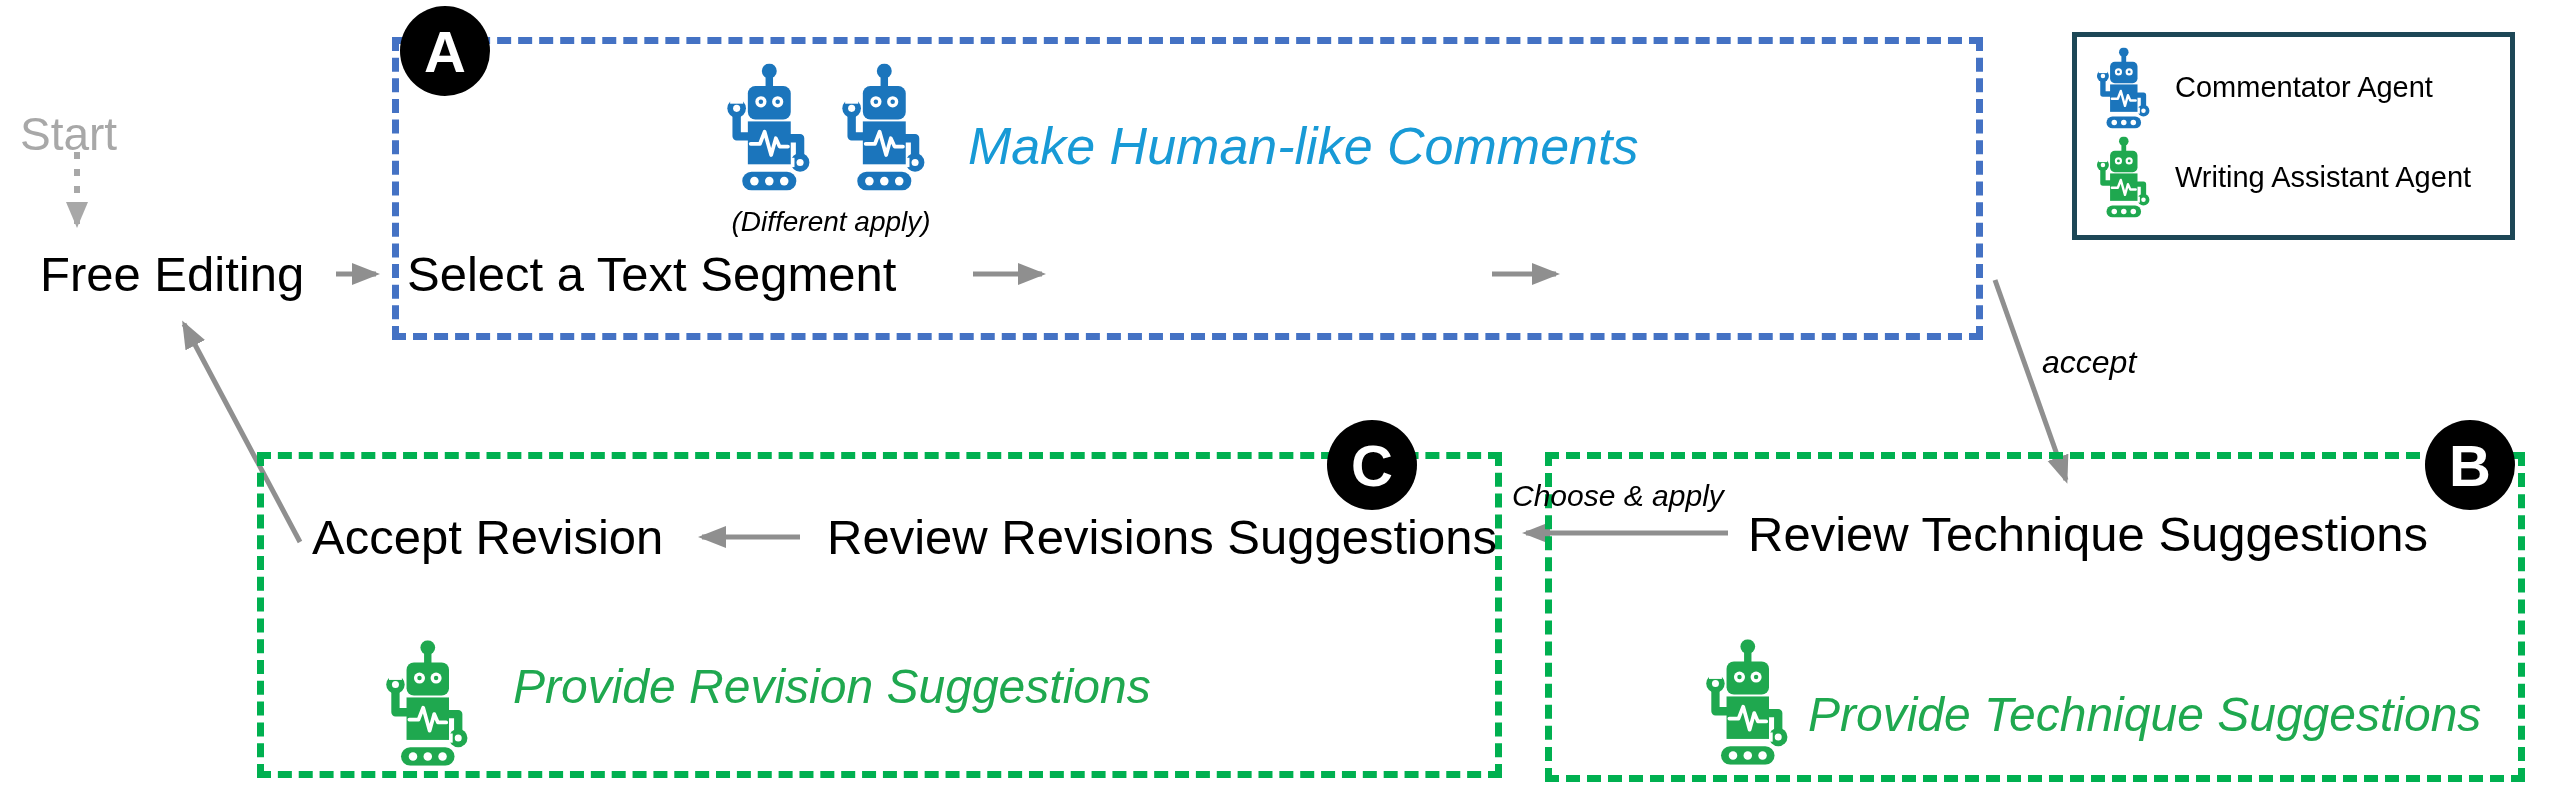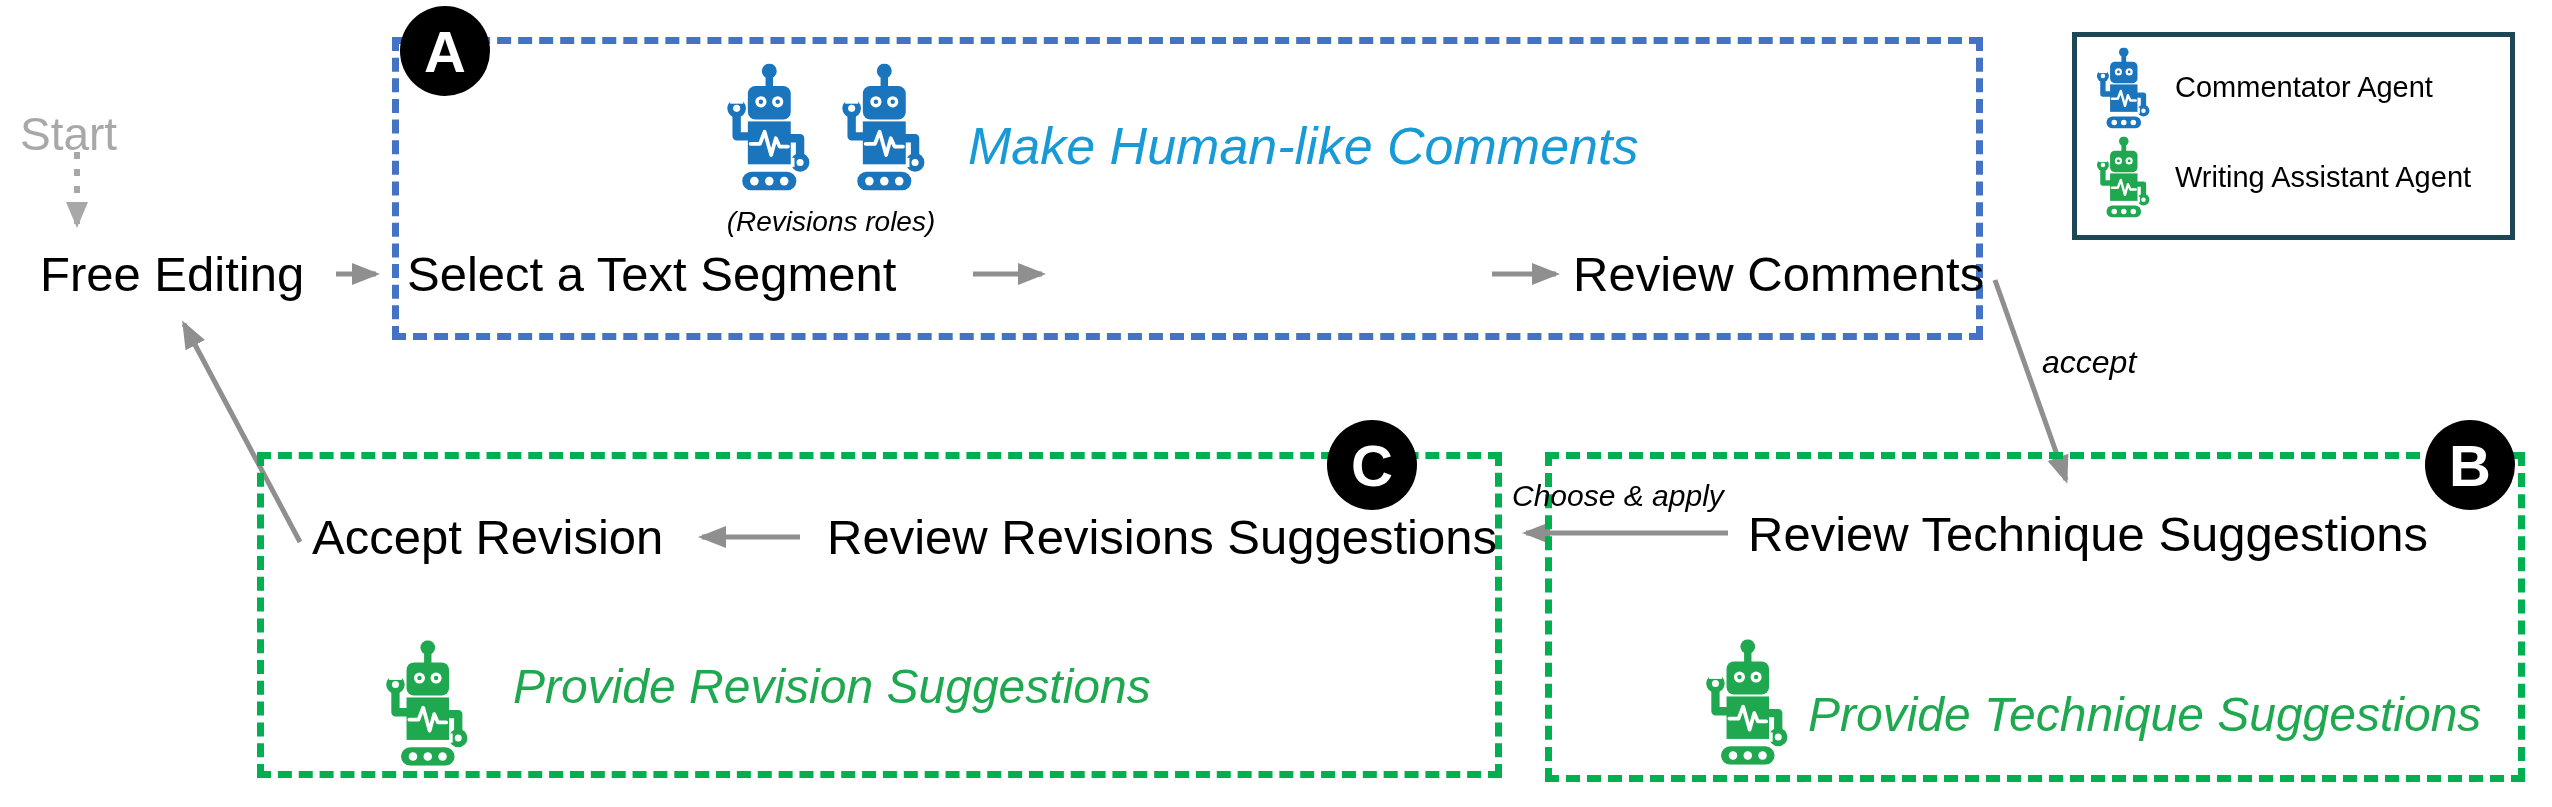--- a/index.html
+++ b/index.html
@@ -110,29 +110,28 @@
   <div class="abs badge" style="left:1327px;top:420px;">
       <span>C</span>
     </div>
   <div class="abs badge" style="left:2425px;top:420px;">
       <span>B</span>
     </div>
 
   <div class="abs label start-label" style="left:20px;top:107px;">Start</div>
   <div class="abs label step vcent" style="left:407px;top:274px;">Select a Text Segment</div>
   <div class="abs label step vcent" style="left:40px;top:274px;">Free Editing</div>
-  <div class="abs label step vcent" style="left:1573px;top:274px;">Review Comments</div>
 
   <svg class="abs" style="left:718px;top:62px;color:var(--p-blue_robot);" width="97" height="130" viewBox="0 0 104 136">
       <use href="#robot-shape"></use>
     </svg>
   <svg class="abs" style="left:833px;top:62px;color:var(--p-blue_robot);" width="97" height="130" viewBox="0 0 104 136">
       <use href="#robot-shape"></use>
     </svg>
-  <div class="abs label roles-note vcent" style="left:718px;top:222px;">(Revisions roles)</div>
+  <div class="abs label roles-note vcent" style="left:718px;top:222px;">(Different apply)</div>
   <div class="abs label heading-a vcent" style="left:968px;top:146px;">Make Human-like Comments</div>
 
   <div class="abs label edge-label vcent" style="left:2042px;top:362px;font-size:32px;">accept</div>
   <div class="abs label edge-label vcent" style="left:1512px;top:496px;font-size:30px;">Choose &amp; apply</div>
 
   <div class="abs label step vcent" style="left:312px;top:537px;">Accept Revision</div>
   <div class="abs label step vcent" style="left:827px;top:537px;">Review Revisions Suggestions</div>
   <svg class="abs" style="left:377px;top:638px;color:var(--p-green_robot);" width="96" height="130" viewBox="0 0 104 136">
       <use href="#robot-shape"></use>
     </svg>

